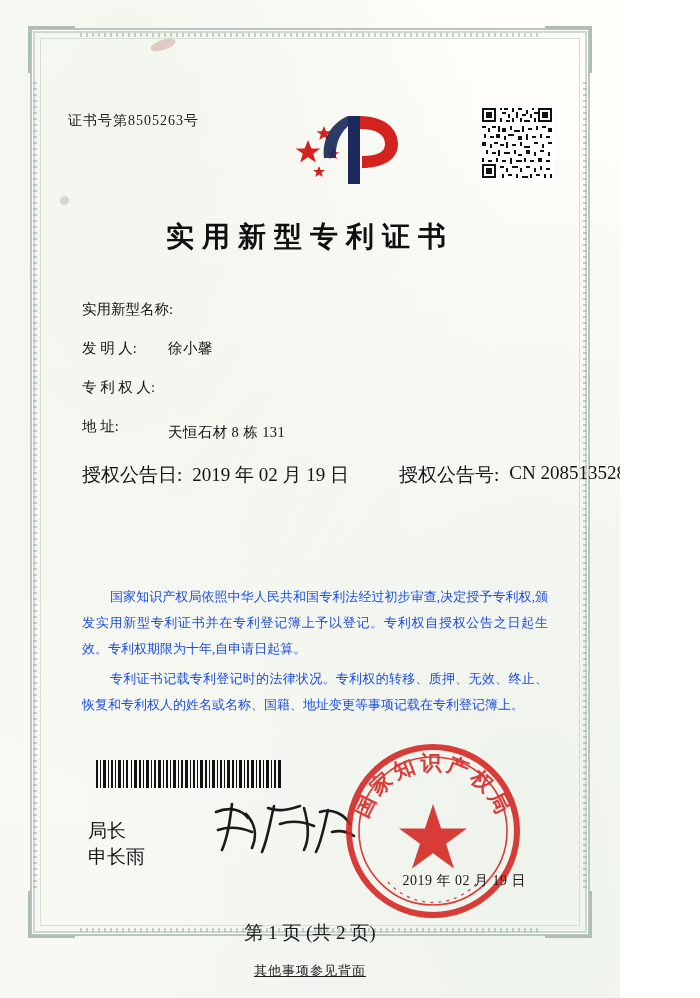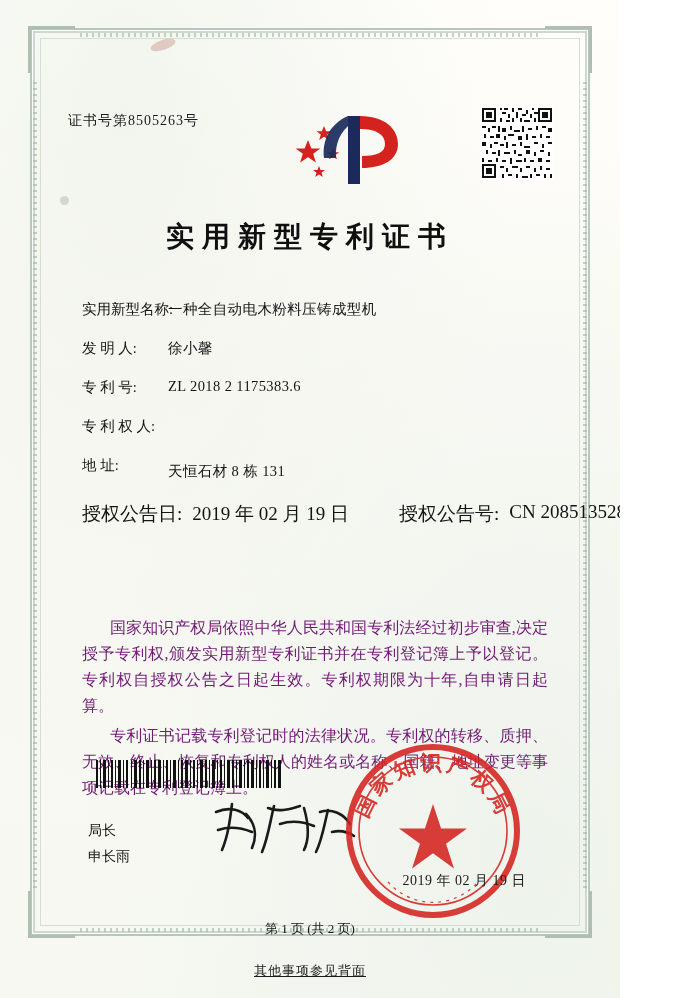--- a/index.html
+++ b/index.html
@@ -157,24 +157,24 @@
     flex: 0 0 auto;
   }
   .row-split .half.second { margin-left: 50px; }
   .row-split .half .lbl { white-space: nowrap; }
   .row-split .half .val { margin-left: 10px; white-space: nowrap; }
 
   .paragraphs {
     position: absolute;
     left: 82px;
     right: 72px;
-    top: 615px;
-    font-size: 16px;
+    top: 584px;
+    font-size: 13px;
     line-height: 26px;
-    color: #701a75;
+    color: #1d4ed8;
     text-align: justify;
   }
   .paragraphs p {
     margin: 0 0 4px 0;
     text-indent: 28px;
   }
 
   .barcode {
     position: absolute;
     left: 96px;
@@ -197,40 +197,40 @@
     top: 872px;
     font-size: 14px;
     color: #1a1a1a;
     letter-spacing: 0.5px;
   }
 
   .director {
     position: absolute;
     left: 88px;
     top: 818px;
-    font-size: 14px;
+    font-size: 19px;
     color: #141414;
     line-height: 26px;
   }
 
   .signature {
     position: absolute;
     left: 208px;
     top: 798px;
     width: 150px;
     height: 62px;
   }
 
   .page-num {
     position: absolute;
     left: 0;
     right: 0;
     top: 920px;
     text-align: center;
-    font-size: 13px;
+    font-size: 19px;
     color: #1b1b1b;
   }
 
   .footnote {
     position: absolute;
     left: 0;
     right: 0;
     top: 962px;
     text-align: center;
     font-size: 13px;
@@ -385,32 +385,27 @@
           <rect x="35" y="34" width="1" height="2"></rect>
       </g>
     </svg>
   </div>
 
   <div class="title">实用新型专利证书</div>
 
   <div class="fields">
     <div class="field-row">
       <div class="field-label">实用新型名称:</div>
-      <div class="field-value">一种全自动电木粉料压铸成型机</div>
     </div>
 
     <div class="field-row">
       <div class="field-label">发 明 人:</div>
       <div class="field-value">徐小馨</div>
     </div>
 
-    <div class="field-row">
-      <div class="field-label">专 利 号:</div>
-      <div class="field-value">ZL 2018 2 1175383.6</div>
-    </div>
 
 
     <div class="field-row">
       <div class="field-label">专 利 权 人:</div>
     </div>
 
     <div class="field-row">
       <div class="field-label">地 址:</div>
       <div class="field-value">
         <span class="line2">天恒石材 8 栋 131</span>

